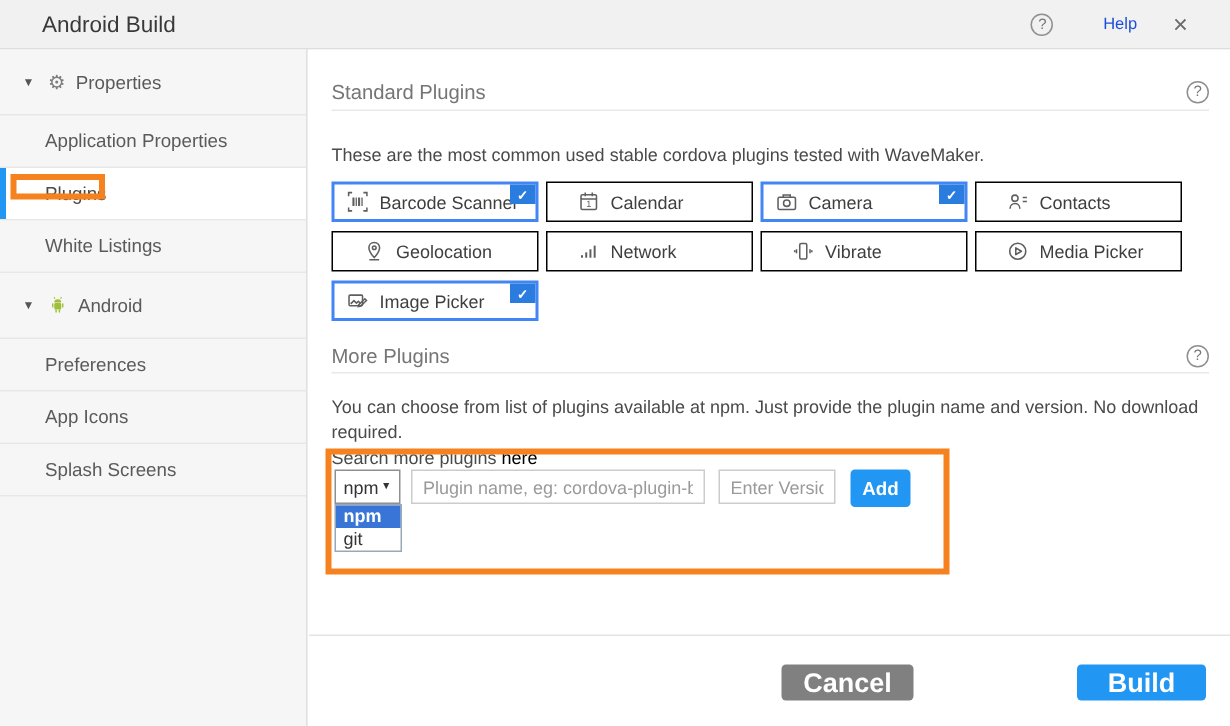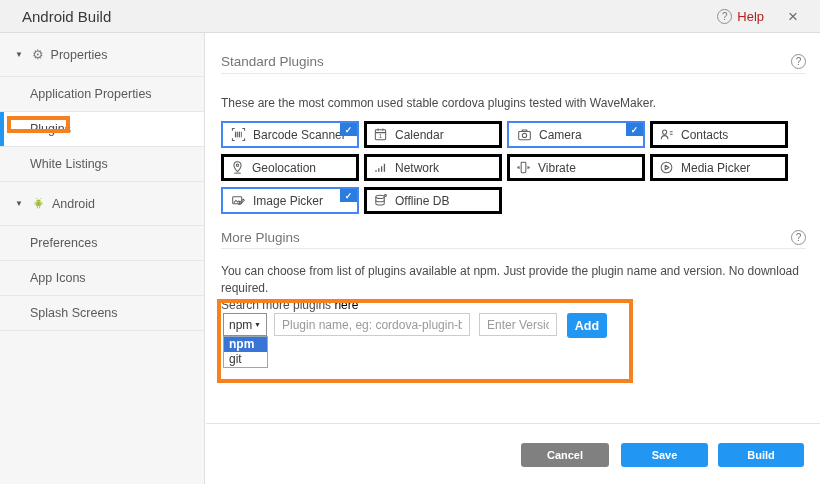--- a/index.html
+++ b/index.html
@@ -7,31 +7,31 @@
   body {
     font-family:"Liberation Sans", sans-serif;
     background:#fff; position:relative; overflow:hidden;
     color:#444; font-size:12px;
   }
 
   
   .hdr {
     position:absolute; left:0; top:0; width:820px; height:33px;
     background:#f1f1f1; border-bottom:1px solid #ddd;
-    display:flex; align-items:center; padding:0 22px;
+    display:flex; align-items:center; padding:0 28px;
   }
   .hdr-title { font-size:15px; color:#393939; }
   .hdr-right { margin-left:auto; display:flex; align-items:center; gap:10px; }
   .help-wrap { display:flex; align-items:center; gap:5px; cursor:pointer; }
   .qcircle {
     width:15px; height:15px; border:1px solid #8f8f8f; border-radius:50%;
     display:inline-flex; align-items:center; justify-content:center;
     font-size:10px; color:#777; flex:0 0 auto;
   }
-  .help-label { font-size:13px; color:#b91c1c; }
+  .help-label { font-size:11px; color:#1d4ed8;margin-left:28px; }
   .close-x { font-size:17px; color:#6b6b6b; margin-left:14px; cursor:pointer; line-height:1; }
 
   
   .sidebar {
     position:absolute; left:0; top:33px; width:205px; height:451px;
     background:#f6f6f6; border-right:1px solid #e0e0e0;
   }
   .srow {
     display:flex; align-items:center; height:35px; padding-left:30px;
     border-bottom:1px solid #e7e7e7; color:#5a5a5a; font-size:12.5px;
@@ -57,22 +57,22 @@
   .divider { position:absolute; left:15px; right:14px; height:1px; background:#e9e9e9; }
   .desc { position:absolute; left:15px; color:#4a4a4a; font-size:12px; line-height:17px; }
   .link { color:#000000; cursor:pointer; }
 
   
   .pgrid {
     position:absolute; left:15px; top:88px;
     display:grid; grid-template-columns:repeat(4,138px); gap:6px 5px;
   }
   .pcard {
-    height:27px; background:#fff; border:3px solid #000000;
-    display:flex; align-items:center; padding-left:6px; position:relative; cursor:pointer;
+    height:27px; background:#fff; border:1px solid #000000;
+    display:flex; align-items:center; padding-left:20px; position:relative; cursor:pointer;
   }
   .pcard.checked { border:2px solid #4285f4; padding-left:8px; }
   .picon { display:inline-flex; width:22px; flex:0 0 auto; }
   .plabel { font-size:12px; color:#3f3f3f; white-space:nowrap; }
   .pcheck {
     position:absolute; top:0; right:0; width:17px; height:13px;
     background:#2a7cdf; color:#fff; font-size:9px; font-weight:bold;
     display:flex; align-items:center; justify-content:center;
   }
   svg.pi { width:15px; height:15px; stroke:#5f5f5f; fill:none; stroke-width:1.1; }
@@ -103,21 +103,21 @@
     border:1px solid #9aa8b5; z-index:60;
   }
   .opt { height:15px; line-height:15px; padding-left:5px; font-size:12px; cursor:pointer; }
   .opt.hl { background:#3875d7; color:#fff; font-weight:bold; }
   .opt.plain { color:#333; }
 
   
   .footer-divider { position:absolute; left:0; right:0; top:390px; height:1px; background:#e4e4e4; }
   .fbtn {
     position:absolute; top:410px; height:24px; border:none; border-radius:3px;
-    color:#fff; font-size:11px; font-weight:bold; cursor:pointer;
+    color:#fff; font-size:18px; font-weight:bold; cursor:pointer;
     font-family:"Liberation Sans", sans-serif;
   }
   #cancel-btn { left:315px; width:88px; background:#808080; }
   #save-btn { left:415px; width:87px; background:#2196f3; }
   #build-btn { left:512px; width:86px; background:#2196f3; }
 </style>
 </head>
 <body>
 
 <div class="hdr">
@@ -274,31 +274,20 @@
       <span class="picon">
         <svg class="pi" viewBox="0 0 16 16">
           <rect x="1.8" y="4" width="9.6" height="7.5" rx="0.8"></rect>
           <path d="M3 10.2l2.3-2.3 1.8 1.8 1.3-1.3 1.5 1.5"></path>
           <path d="M9.8 12l4.4-4.2-1.1-1.2-4.4 4.2-.3 1.4z"></path>
         </svg>
       </span>
       <span class="plabel">Image Picker</span>
       <span class="pcheck">✓</span>
     </div>
-    <div class="pcard">
-      <span class="picon">
-        <svg class="pi" viewBox="0 0 16 16">
-          <ellipse cx="7.5" cy="4.2" rx="4.5" ry="1.7"></ellipse>
-          <path d="M3 4.2v7c0 .95 2 1.7 4.5 1.7s4.5-.75 4.5-1.7v-7"></path>
-          <path d="M3 7.7c0 .95 2 1.7 4.5 1.7s4.5-.75 4.5-1.7"></path>
-          <circle cx="13.3" cy="2.6" r="1"></circle>
-        </svg>
-      </span>
-      <span class="plabel">Offline DB</span>
-    </div>
   </div>
 
   <div class="sec-head" style="top:196px;align-items:center;">
     <span class="sec-title">More Plugins</span>
     <span class="qcircle sec-help">?</span>
   </div>
   <div class="divider" style="top:215px;"></div>
   <div class="desc" style="top:230px; right:14px;">
     <span>You can choose from list of plugins available at npm. Just provide the plugin name and version. No download required.</span><br>
     <span>Search more plugins </span><span class="link">here</span>
@@ -314,17 +303,16 @@
     <button class="add-btn">Add</button>
   </div>
 
   <div class="dropdown">
     <div class="opt hl">npm</div>
     <div class="opt plain">git</div>
   </div>
 
   <div class="footer-divider"></div>
   <button class="fbtn" id="cancel-btn">Cancel</button>
-  <button class="fbtn" id="save-btn">Save</button>
   <button class="fbtn" id="build-btn">Build</button>
 </div>
 
 <div class="hl-box" id="hl-addrow"></div>
 
 </body></html>

